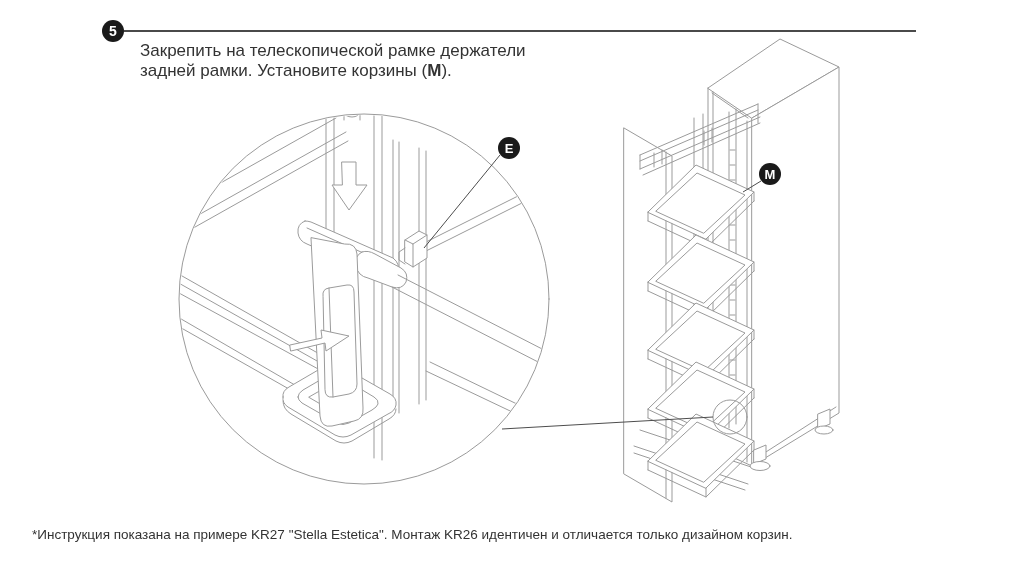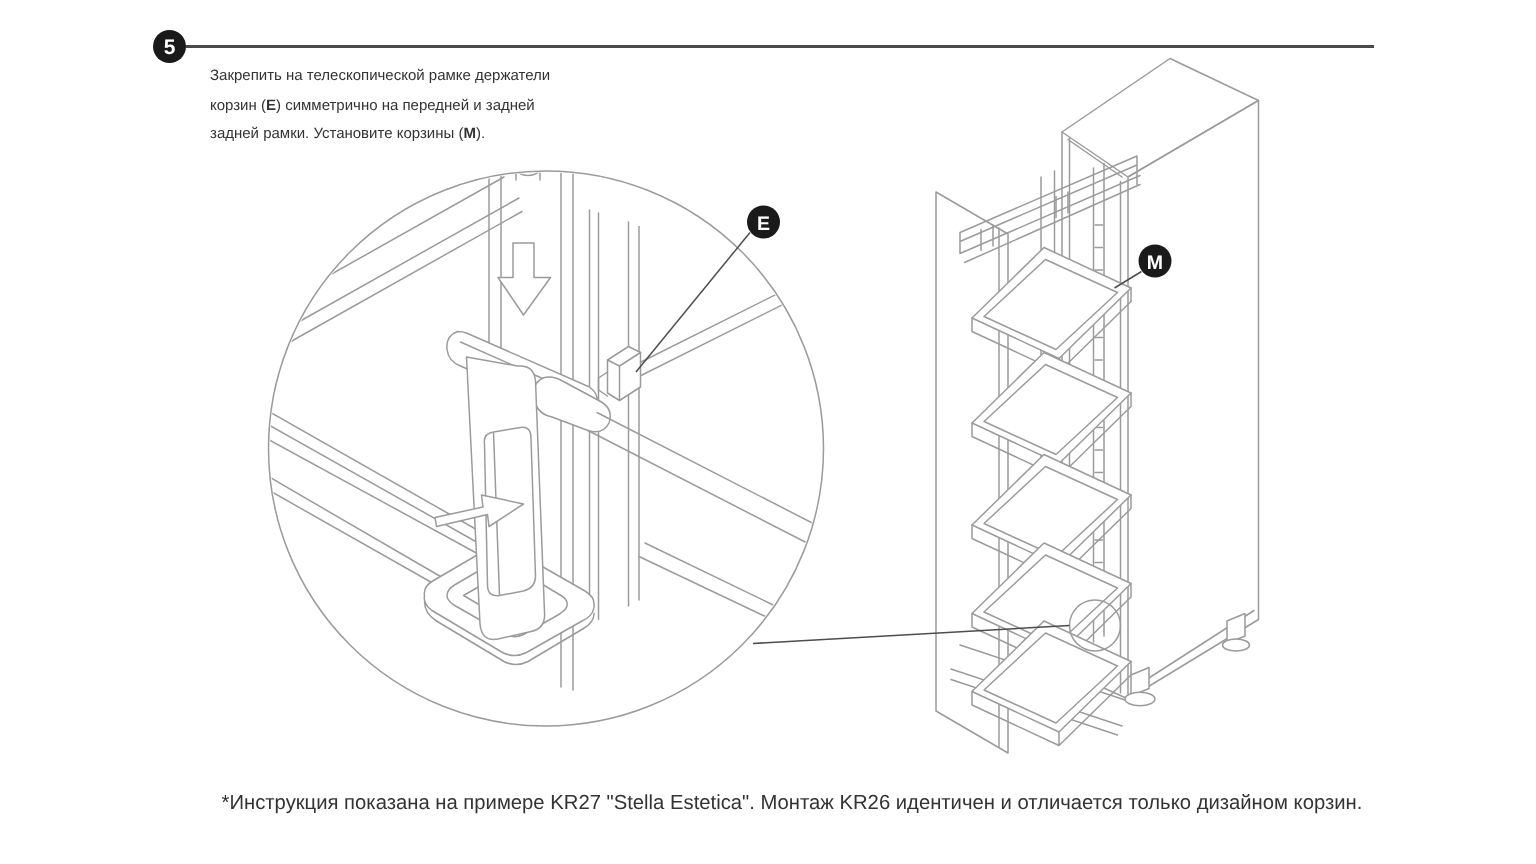--- a/index.html
+++ b/index.html
@@ -25,38 +25,37 @@
     background:var(--badge);color:#ffffff;font-weight:bold;font-size:13px;
     display:flex;align-items:center;justify-content:center;line-height:1;
     user-select:none;
   }
   .step-badge{left:102px;top:20px;font-size:14px;}
   .e-badge{left:498px;top:137px;}
   .m-badge{left:759px;top:163px;}
   .hrule{position:absolute;left:124px;top:30px;width:792px;height:2px;background:var(--rule);}
   .instruction{
     position:absolute;left:140px;top:41px;width:400px;
-    font-size:10px;line-height:19.5px;color:var(--text);
+    font-size:17px;line-height:19.5px;color:var(--text);
   }
   .instruction b{font-weight:bold;}
   .footer-note{
     position:absolute;left:32px;right:0;top:527px;
-    text-align:center;font-size:13.5px;color:var(--text);
+    font-size:13.5px;color:var(--text);
   }
 </style>
 </head>
 <body>
 
 <div class="hrule"></div>
 
 <div class="badge step-badge">5</div>
 
 <div class="instruction">
   <div><span>Закрепить на телескопической рамке держатели</span></div>
-  <div><span>корзин (</span><b>E</b><span>) симметрично на передней и задней</span></div>
   <div><span>задней рамки. Установите корзины (</span><b>M</b><span>).</span></div>
 </div>
 
 <svg class="stage" viewBox="0 0 1024 576">
   <defs>
     <clipPath id="detail-clip">
         <circle cx="364" cy="299" r="184"></circle>
       </clipPath>
   </defs>
 

